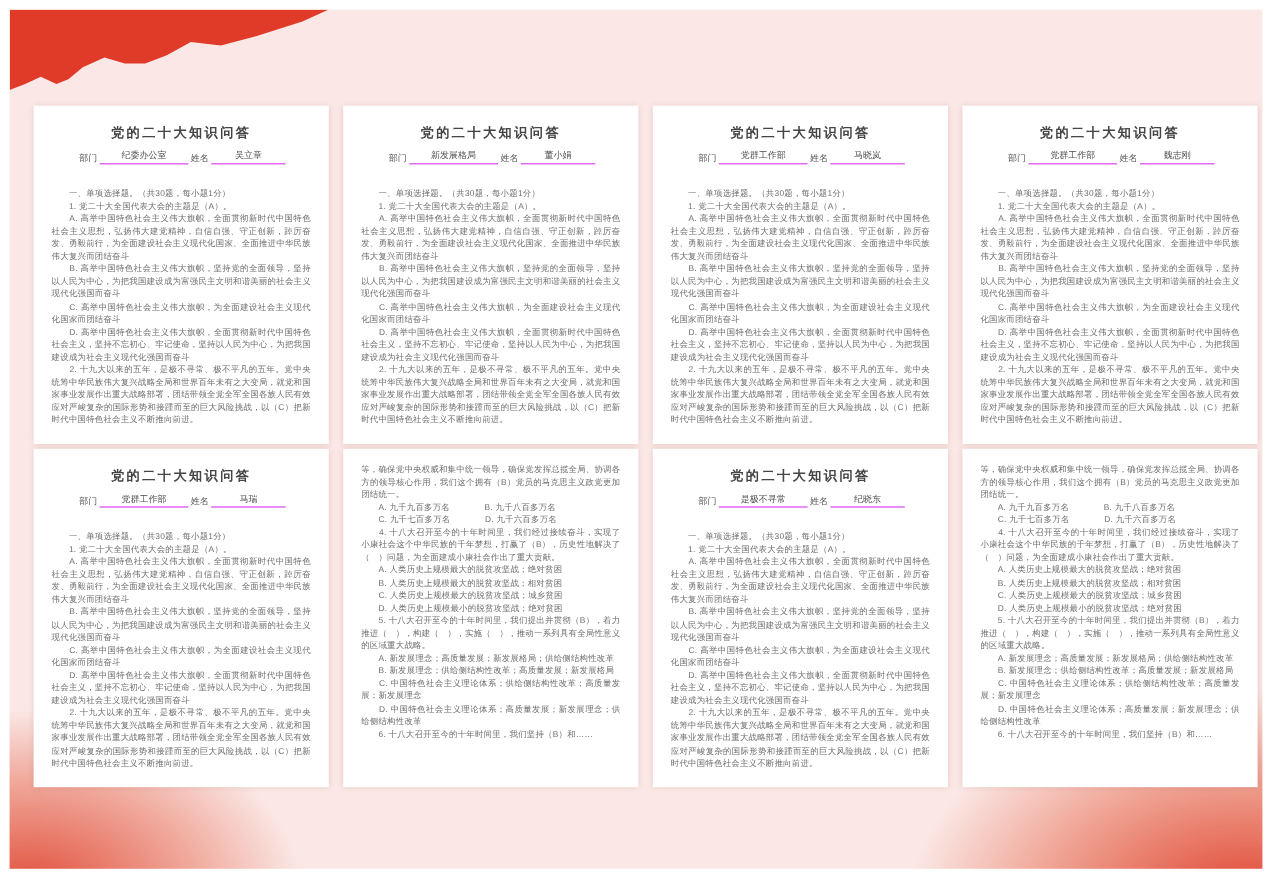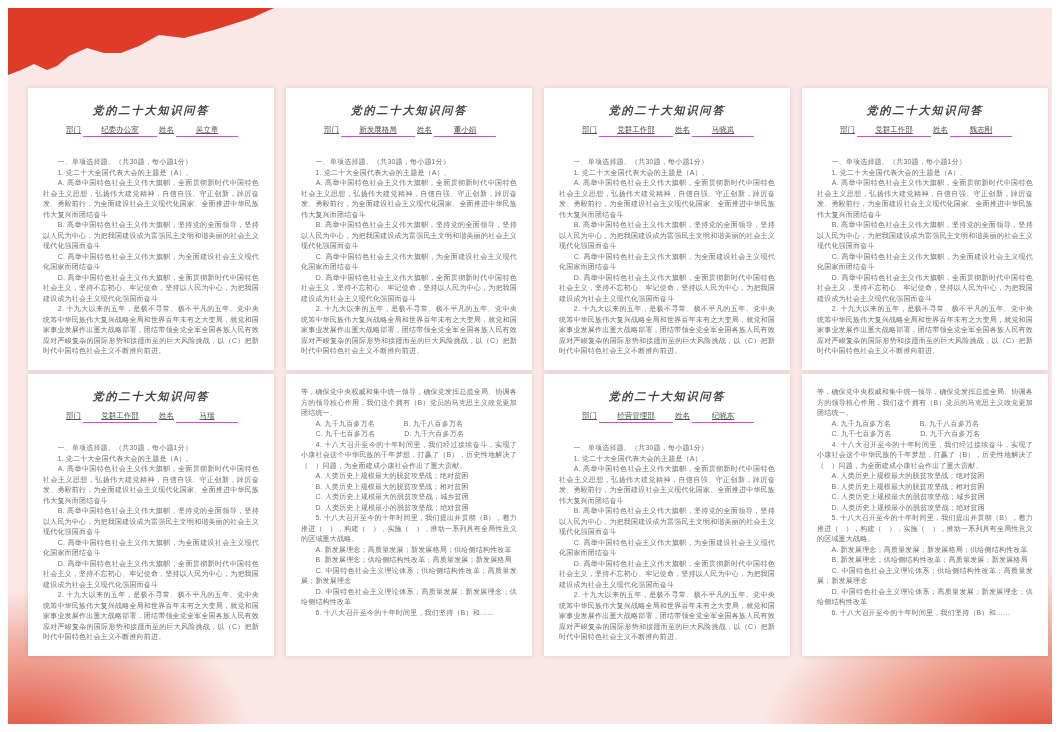--- a/index.html
+++ b/index.html
@@ -34,25 +34,25 @@
     display:grid;grid-template-columns:repeat(4,246px);grid-auto-rows:282px;
     column-gap:12px;row-gap:4px;
   }
   .page{
     background:#ffffff;box-shadow:0 0 5px rgba(120,60,50,0.18);
     padding:13px 15px 9px 15px;box-sizing:border-box;overflow:hidden;
     color:#6a6a6a;
   }
   .page-title{
     text-align:center;font-size:11px;font-weight:bold;color:#454545;
-    letter-spacing:2px;margin:2px 0 7px 0;font-style:italic;
+    letter-spacing:2px;margin:2px 0 7px 0;
   }
   .page-header{
-    display:flex;justify-content:center;align-items:flex-start;
-    font-size:7.5px;color:#555;margin-bottom:20px;white-space:nowrap;text-decoration:underline;
+    display:flex;justify-content:center;align-items:flex-end;
+    font-size:7.5px;color:#555;margin-bottom:20px;white-space:nowrap;
   }
   .page-header .lbl{margin:0 2px;}
   .page-header .blank{
     border-bottom:1px solid #d946ef;min-width:58px;text-align:center;
     padding:0 8px 1px 8px;color:#4e4e4e;
   }
   .page-header .blank.name{min-width:46px;}
   .page-body{
     font-size:7px;line-height:1.5;color:#6d6d6d;
     white-space:pre-wrap;text-align:justify;letter-spacing:.2px;
@@ -176,21 +176,21 @@
 　　B. 新发展理念；供给侧结构性改革；高质量发展；新发展格局
 　　C. 中国特色社会主义理论体系；供给侧结构性改革；高质量发展；新发展理念
 　　D. 中国特色社会主义理论体系；高质量发展；新发展理念；供给侧结构性改革
 　　6. 十八大召开至今的十年时间里，我们坚持（B）和……</div>
     </div>
 
     <div class="page">
       <div class="page-title">党的二十大知识问答</div>
       <div class="page-header">
         <span class="lbl">部门</span>
-        <span class="blank">经营管理部</span>
+        <span class="blank">是极不寻常</span>
         <span class="lbl">姓名</span>
         <span class="blank name">纪晓东</span>
       </div>
       <div class="page-body">　　一、单项选择题。（共30题，每小题1分）
 　　1. 党二十大全国代表大会的主题是（A）。
 　　A. 高举中国特色社会主义伟大旗帜，全面贯彻新时代中国特色社会主义思想，弘扬伟大建党精神，自信自强、守正创新，踔厉奋发、勇毅前行，为全面建设社会主义现代化国家、全面推进中华民族伟大复兴而团结奋斗
 　　B. 高举中国特色社会主义伟大旗帜，坚持党的全面领导，坚持以人民为中心，为把我国建设成为富强民主文明和谐美丽的社会主义现代化强国而奋斗
 　　C. 高举中国特色社会主义伟大旗帜，为全面建设社会主义现代化国家而团结奋斗
 　　D. 高举中国特色社会主义伟大旗帜，全面贯彻新时代中国特色社会主义，坚持不忘初心、牢记使命，坚持以人民为中心，为把我国建设成为社会主义现代化强国而奋斗
 　　2. 十九大以来的五年，是极不寻常、极不平凡的五年。党中央统筹中华民族伟大复兴战略全局和世界百年未有之大变局，就党和国家事业发展作出重大战略部署，团结带领全党全军全国各族人民有效应对严峻复杂的国际形势和接踵而至的巨大风险挑战，以（C）把新时代中国特色社会主义不断推向前进。</div>

